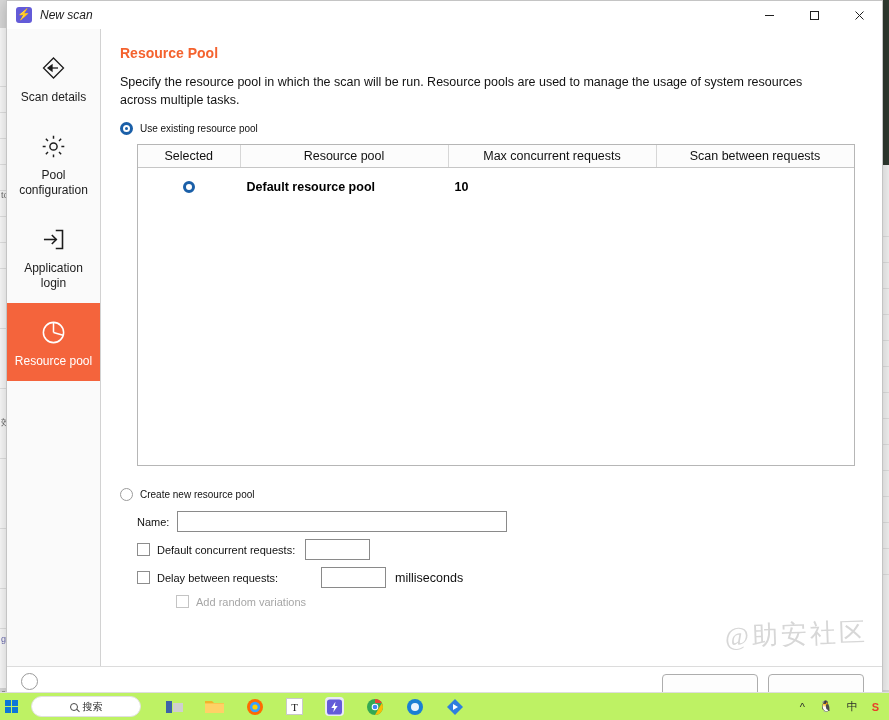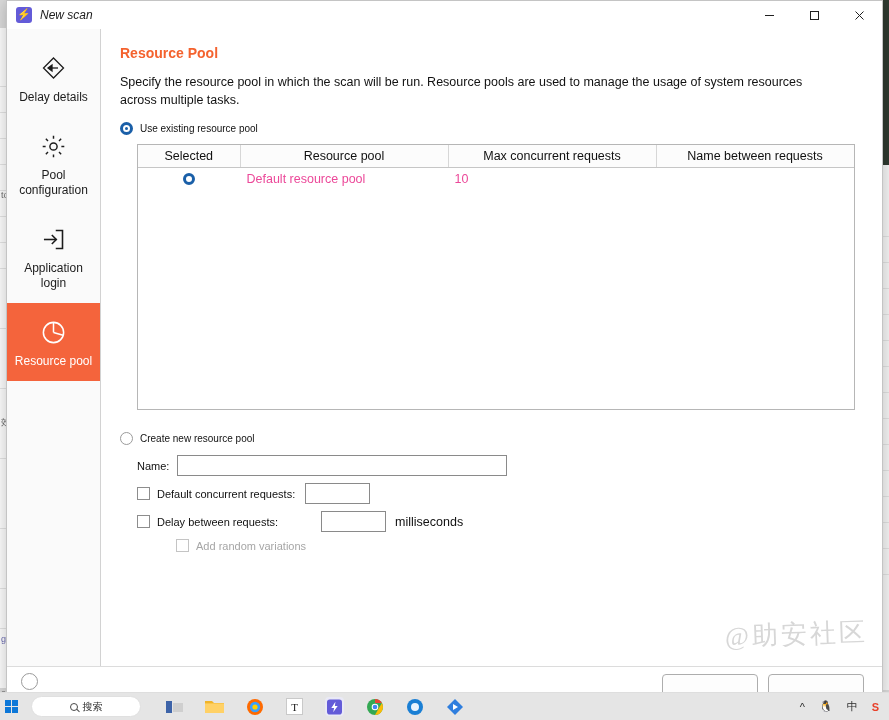--- a/index.html
+++ b/index.html
@@ -122,36 +122,37 @@
   .radio.checked { border: 3px solid #1a5fa8; background: #ffffff; }
   .radio.checked::after {
     content: ""; position: absolute; left: 2px; top: 2px;
     width: 3px; height: 3px; border-radius: 50%; background: #1a5fa8;
   }
   .radio-label { font-size: 10px; color: #111; }
 
   
   .table-wrap {
     border: 1px solid #b6b6b6; background: #fff;
-    height: 266px; margin-left: 17px; margin-right: 5px;
+    height: 322px; margin-left: 17px; margin-right: 5px;
     display: flex; flex-direction: column; overflow: hidden;
   }
   table.grid { width: 100%; border-collapse: collapse; table-layout: fixed; }
   table.grid th {
     font-weight: normal; font-size: 12.5px; color: #111;
     height: 22px; background: #fcfcfc;
     border-bottom: 1px solid #c6c6c6;
     border-right: 1px solid #d7d7d7;
     text-align: center;
   }
   table.grid th:last-child { border-right: none; }
   table.grid td {
-    font-size: 12.5px; color: #ec4899; height: 22px; padding: 4px 6px;
+    font-size: 12.5px; color: #000000; height: 22px; padding: 12px 6px;
     border-right: 1px solid transparent;
     vertical-align: middle;
+    font-weight: bold;
   }
   td.c-sel { text-align: center; }
   .cell-radio {
     width: 12px; height: 12px; border-radius: 50%;
     border: 3px solid #1a5fa8; background: #fff; display: inline-block;
     vertical-align: middle;
   }
 
   
   .create-block { margin-top: 22px; }
@@ -194,21 +195,21 @@
   .foot-btn {
     position: absolute; top: 7px; height: 26px; width: 96px;
     border: 1px solid #adadad; border-radius: 4px; background: #fdfdfd;
   }
   .foot-btn.b1 { right: 124px; }
   .foot-btn.b2 { right: 18px; }
 
   
   #taskbar {
     position: absolute; left: 0; bottom: 0; width: 889px; height: 28px;
-    background: #e5e5e5; border-top: 1px solid #dedede;
+    background: #bef264; border-top: 1px solid #dedede;
     display: flex; align-items: center;
   }
   .tb-start {
     width: 13px; height: 13px; margin-left: 5px; flex: 0 0 13px;
     display: grid; grid-template-columns: 1fr 1fr; grid-template-rows: 1fr 1fr; gap: 1.6px;
   }
   .tb-start i { background: #0c77d8; display:block; }
   .tb-search {
     margin-left: 13px; height: 21px; width: 110px;
     background: #fff; border: 1px solid #e0e0e0; border-radius: 11px;
@@ -308,21 +309,21 @@
     <nav class="sidebar">
 
       <div class="nav-item">
         <div class="ico">
           <svg width="27" height="27" viewBox="0 0 27 27" fill="none" stroke="#1c1c1c" stroke-width="1.3">
             <path d="M13.5 3 L23.5 13 L13.5 23 L3.5 13 Z"></path>
             <path d="M8 13 L12 10 L12 16 Z" fill="#1c1c1c"></path>
             <path d="M12 13 L18 13"></path>
           </svg>
         </div>
-        <div class="lbl">Delay details</div>
+        <div class="lbl">Scan details</div>
       </div>
 
       <div class="nav-item">
         <div class="ico">
           <svg width="27" height="27" viewBox="0 0 24 24" fill="none" stroke="#1c1c1c" stroke-width="1.3">
             <circle cx="12" cy="12" r="3.2"></circle>
             <path d="M12 2.4v2.6M12 19v2.6M2.4 12h2.6M19 12h2.6M5.2 5.2l1.9 1.9M16.9 16.9l1.9 1.9M18.8 5.2l-1.9 1.9M7.1 16.9l-1.9 1.9"></path>
           </svg>
         </div>
         <div class="lbl">Pool configuration</div>
@@ -367,21 +368,21 @@
             <col style="width:102px">
               <col style="width:208px">
               <col style="width:208px">
               <col>
           </colgroup>
           <thead>
             <tr>
               <th>Selected</th>
               <th>Resource pool</th>
               <th>Max concurrent requests</th>
-              <th>Name between requests</th>
+              <th>Scan between requests</th>
             </tr>
           </thead>
           <tbody>
             <tr>
               <td class="c-sel">
                 <span class="cell-radio"></span>
               </td>
               <td>Default resource pool</td>
               <td>10</td>
               <td></td>

